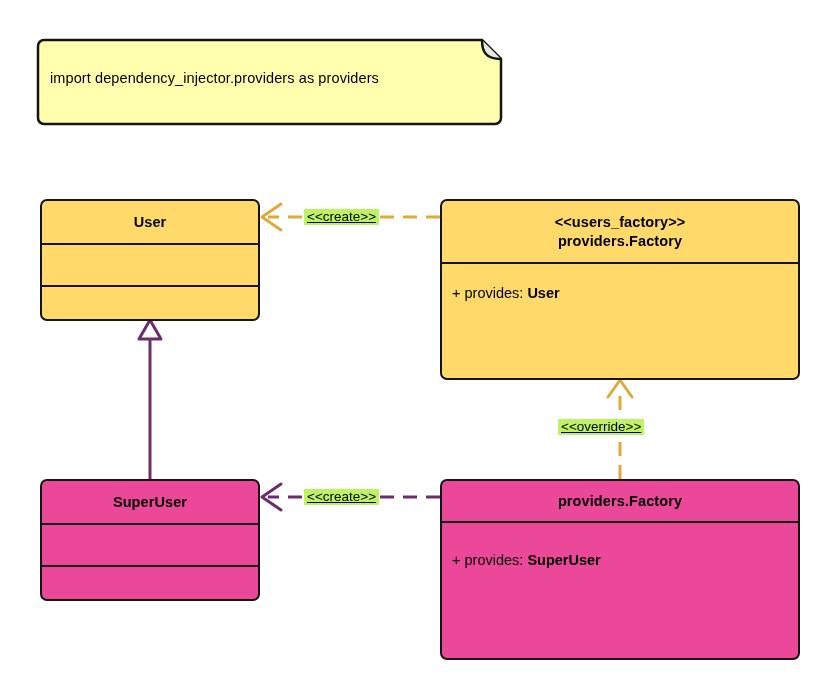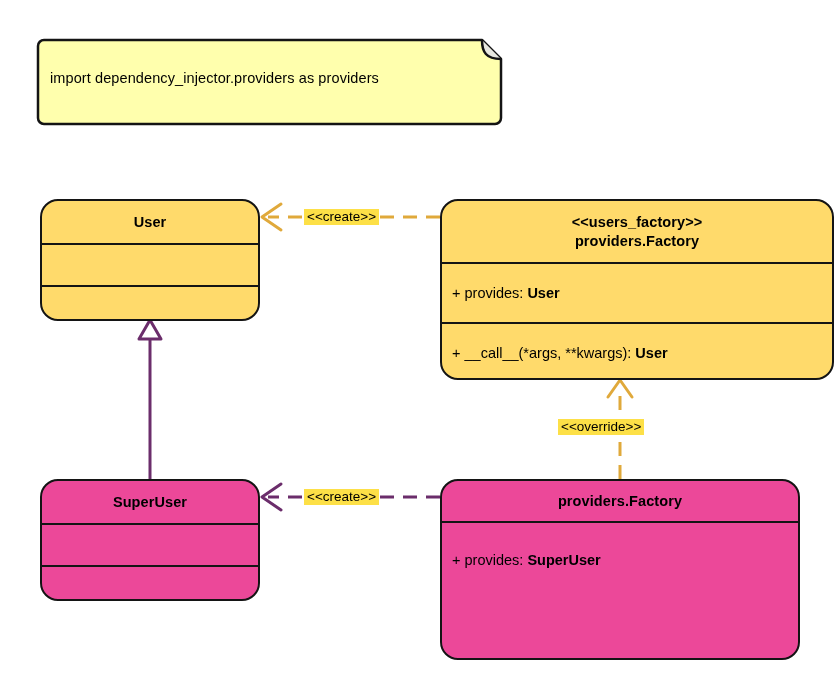--- a/index.html
+++ b/index.html
@@ -18,21 +18,21 @@
   #canvas {
     position: absolute;
     left: 0; top: 0;
     width: 840px;
     height: 700px;
   }
   .node {
     position: absolute;
     box-sizing: border-box;
     border: 2.5px solid #141414;
-    border-radius: 18px;
+    border-radius: 7px;
     overflow: hidden;
   }
   .node.yellow { background: #FFDA6B; }
   .node.purple { background: #ec4899; }
 
   .compartment {
     box-sizing: border-box;
     display: flex;
     align-items: center;
     overflow: hidden;
@@ -72,22 +72,23 @@
     white-space: nowrap;
     letter-spacing: 0.1px;
   }
 
   
   .edge-label {
     position: absolute;
     font-size: 13.5px;
     line-height: 16px;
     white-space: nowrap;
-    background: #fde047;
+    background: #bef264;
     padding: 0 3px;
+    text-decoration: underline;
   }
 </style>
 </head>
 <body>
 
 <svg id="canvas" viewBox="0 0 840 700">
 
   <g>
     <path d="M 44,40
              L 482,40
@@ -125,35 +126,29 @@
 <div class="note-text" style="left:50px; top:70px;">import dependency_injector.providers as providers</div>
 
 <div class="node yellow" style="left:40px; top:199px; width:220px; height:122px;">
   <div class="compartment title" style="height:42px;">
     <div class="title-line">User</div>
   </div>
   <div class="compartment divider-top" style="height:42px;"></div>
   <div class="compartment divider-top" style="height:35px;"></div>
 </div>
 
-<div class="node yellow" style="left:440px; top:199px; width:394px; height:181px;">
+<div class="node yellow" style="left:440px; top:199px; width:360px; height:181px;">
   <div class="compartment title" style="height:61px;">
     <div class="title-line">&lt;&lt;users_factory&gt;&gt;</div>
     <div class="title-line">providers.Factory</div>
   </div>
   <div class="compartment divider-top member" style="height:60px;">
     <div class="member-text">
       <span>+</span>
       <span>provides: </span><b>User</b>
-    </div>
-  </div>
-  <div class="compartment divider-top member" style="height:60px;">
-    <div class="member-text">
-      <span>+</span>
-      <span>__call__(*args, **kwargs): </span><b>User</b>
     </div>
   </div>
 </div>
 
 <div class="node purple" style="left:40px; top:479px; width:220px; height:122px;">
   <div class="compartment title" style="height:42px;">
     <div class="title-line">SuperUser</div>
   </div>
   <div class="compartment divider-top" style="height:42px;"></div>
   <div class="compartment divider-top" style="height:35px;"></div>

